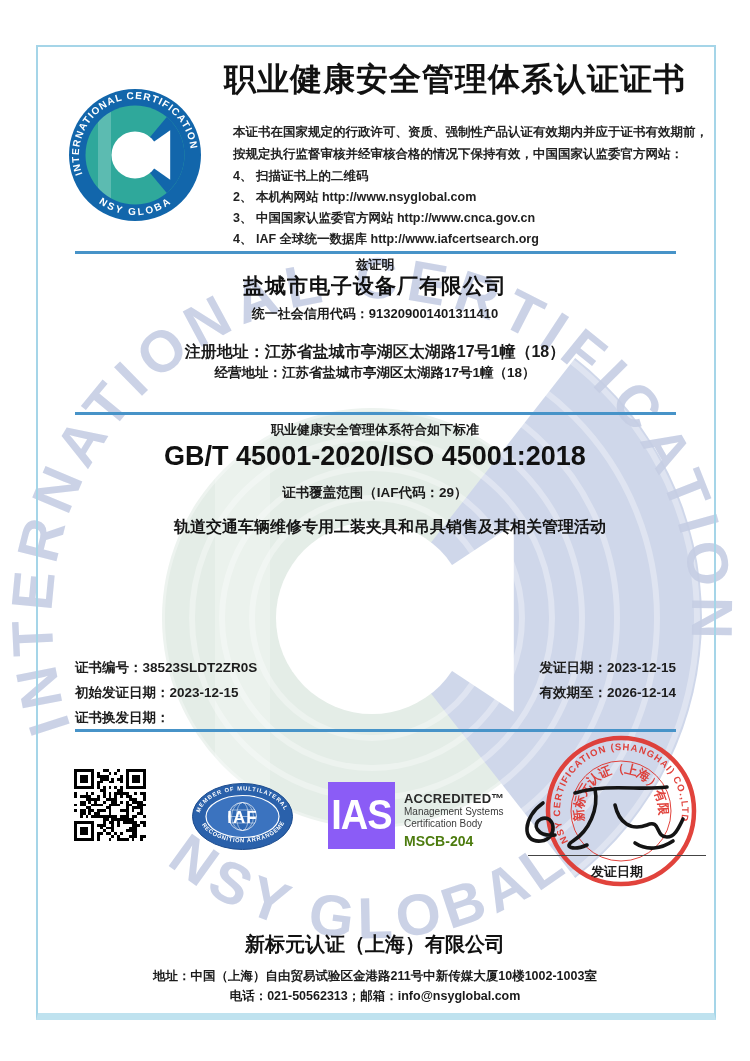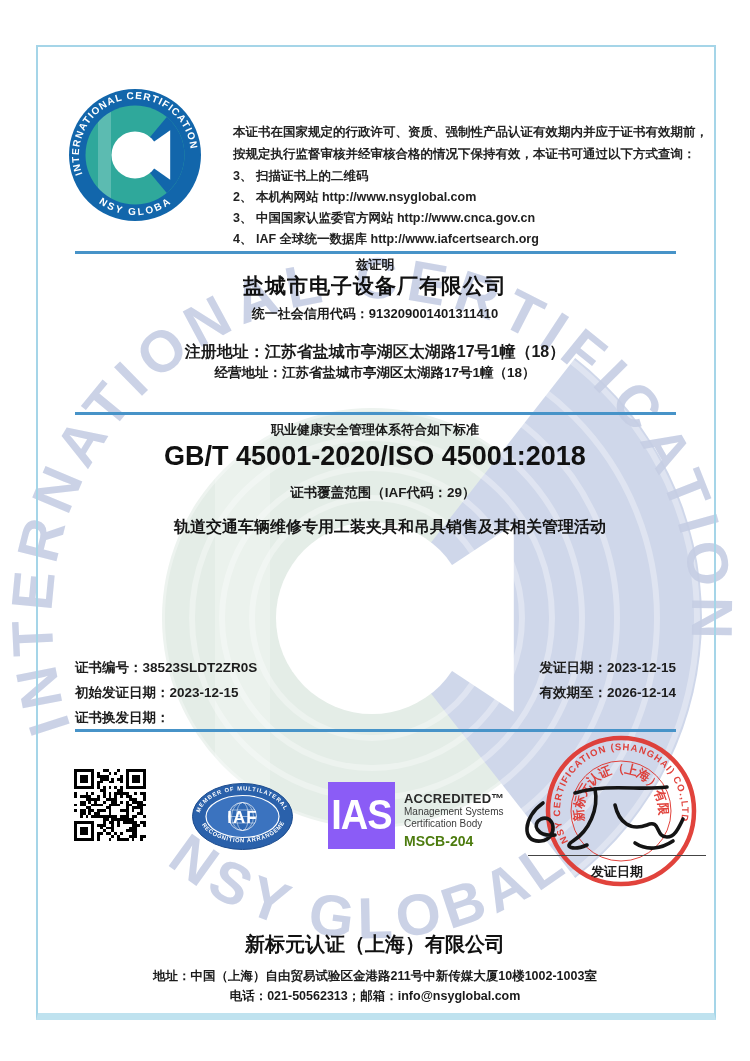--- a/index.html
+++ b/index.html
@@ -14,21 +14,21 @@
   .qlist{left:233px;top:166px;width:470px;font-size:12.5px;font-weight:600;color:#222;}
   .qlist .qitem{line-height:21px;white-space:nowrap;}
   .rule{position:absolute;left:75px;width:601px;height:3px;background:#4793c8;}
   .certify-label{top:256px;font-size:13px;font-weight:600;}
   .company{top:272px;font-size:21px;font-weight:bold;letter-spacing:1px;color:#111;}
   .credit{top:305px;font-size:13px;font-weight:600;}
   .addr1{top:342px;font-size:16px;font-weight:600;}
   .addr2{top:364px;font-size:13.5px;font-weight:600;}
   .std-intro{top:421px;font-size:13px;font-weight:600;}
   .std-code{top:441px;font-size:27px;font-weight:bold;color:#111;}
-  .scope-label{top:484px;font-size:13.5px;font-weight:600;padding-left:8px;}
+  .scope-label{top:484px;font-size:13.5px;font-weight:600;}
   .scope{top:517px;font-size:16px;font-weight:bold;color:#151515;padding-left:15px;}
   .dcol{font-size:13.5px;font-weight:700;color:#1c1c1c;}
   .dcol .drow{line-height:25px;white-space:nowrap;}
   .dleft{left:75px;top:655px;text-align:left;}
   .dright{right:74px;top:655px;text-align:right;}
   .ias-box{left:328px;top:782px;width:67px;height:67px;background:#8b5cf6;
            display:flex;align-items:center;justify-content:center;}
   .ias-box span{color:#fff;font-size:38px;font-weight:bold;letter-spacing:-1px;transform:scaleY(1.12);}
   .acc-block{left:404px;top:791px;width:130px;color:#2a2a2a;}
   .acc-1{font-size:13px;font-weight:bold;letter-spacing:.2px;}
@@ -98,26 +98,27 @@
     <path id="lgTop" d="M14.4 86.2 A56 56 0 1 1 119.6 86.2" fill="none"></path>
     <path id="lgBot" d="M28.4 113 A60 60 0 0 0 105.6 113" fill="none"></path>
     <text font-size="10" font-weight="bold" fill="#ffffff" letter-spacing="1.1">
       <textPath href="#lgTop">INTERNATIONAL CERTIFICATION</textPath>
     </text>
     <text font-size="10" font-weight="bold" fill="#ffffff" letter-spacing="2.2">
       <textPath href="#lgBot" startOffset="3">NSY GLOBAL</textPath>
     </text>
   </svg>
 
+  <h1 class="abs title">职业健康安全管理体系认证证书</h1>
   <div class="abs intro">
     <div>本证书在国家规定的行政许可、资质、强制性产品认证有效期内并应于证书有效期前，</div>
-    <div>按规定执行监督审核并经审核合格的情况下保持有效，本证书可通过以下方式查询：</div>
+    <div>按规定执行监督审核并经审核合格的情况下保持有效，中国国家认监委官方网站：</div>
   </div>
   <div class="abs qlist">
-    <div class="qitem">3、 扫描证书上的二维码</div>
+    <div class="qitem">4、 扫描证书上的二维码</div>
     <div class="qitem">2、 本机构网站 http://www.nsyglobal.com</div>
     <div class="qitem">3、 中国国家认监委官方网站 http://www.cnca.gov.cn</div>
     <div class="qitem">4、 IAF 全球统一数据库 http://www.iafcertsearch.org</div>
   </div>
 
   <div class="rule" style="top:251px"></div>
 
   <div class="cline company">盐城市电子设备厂有限公司</div>
   <div class="cline certify-label">兹证明</div>
   <div class="cline credit">统一社会信用代码：913209001401311410</div>

